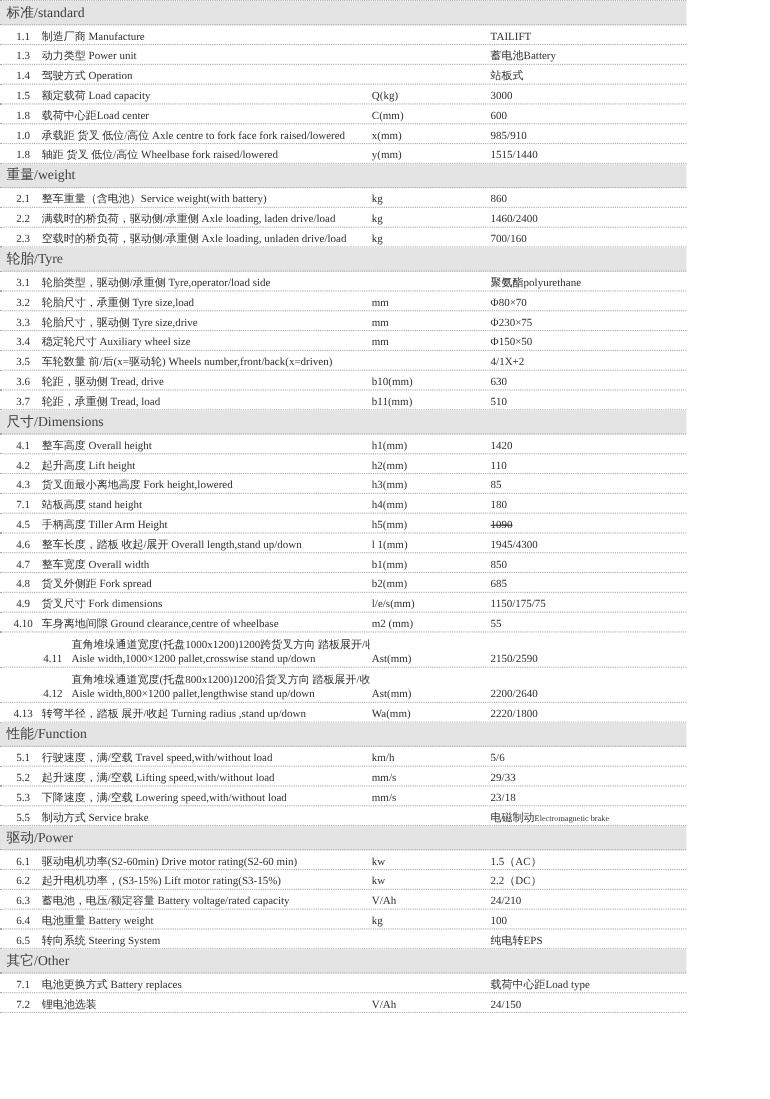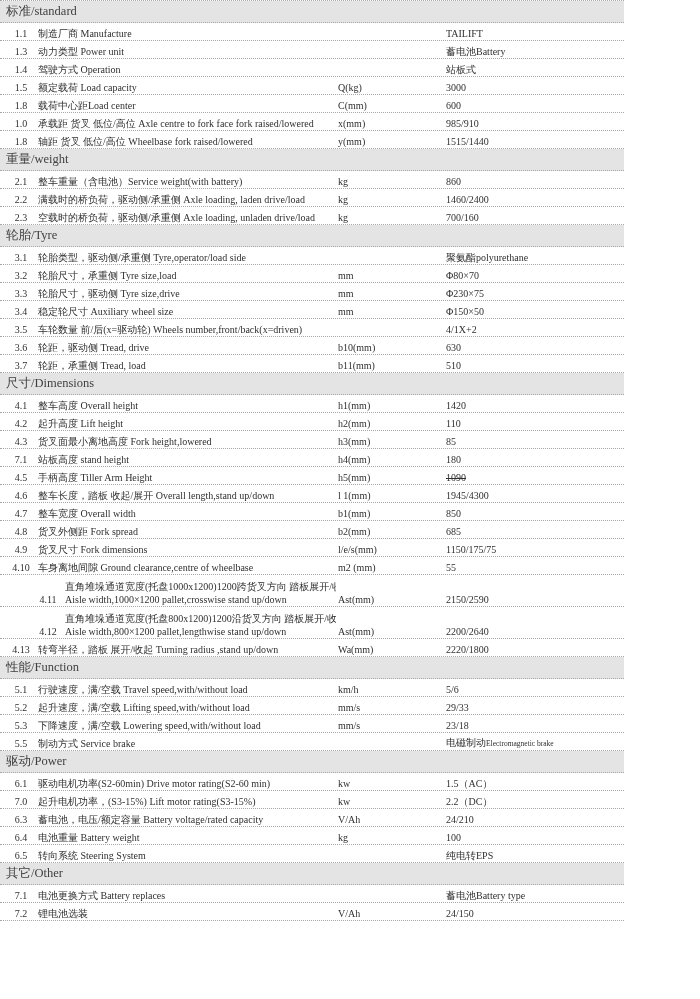--- a/index.html
+++ b/index.html
@@ -343,21 +343,21 @@
     <div class="section-bar">驱动/Power</div>
     <div class="row">
       <div class="col-num">6.1</div>
       <div class="col-label">
         <div class="l1">驱动电机功率(S2-60min)   Drive motor rating(S2-60 min)</div>
       </div>
       <div class="col-unit">kw</div>
       <div class="col-value"><span>1.5（AC）</span></div>
     </div>
     <div class="row">
-      <div class="col-num">7.0</div>
+      <div class="col-num">6.2</div>
       <div class="col-label">
         <div class="l1">起升电机功率，(S3-15%)  Lift motor rating(S3-15%)</div>
       </div>
       <div class="col-unit">kw</div>
       <div class="col-value"><span>2.2（DC）</span></div>
     </div>
     <div class="row">
       <div class="col-num">6.3</div>
       <div class="col-label">
         <div class="l1">蓄电池，电压/额定容量    Battery voltage/rated capacity</div>
@@ -381,21 +381,21 @@
       <div class="col-unit"></div>
       <div class="col-value"><span>纯电转EPS</span></div>
     </div>
     <div class="section-bar">其它/Other</div>
     <div class="row">
       <div class="col-num">7.1</div>
       <div class="col-label">
         <div class="l1">电池更换方式   Battery replaces</div>
       </div>
       <div class="col-unit"></div>
-      <div class="col-value"><span>蓄电池Battery type</span></div>
+      <div class="col-value"><span>载荷中心距Load type</span></div>
     </div>
     <div class="row">
       <div class="col-num">7.2</div>
       <div class="col-label">
         <div class="l1">锂电池选装</div>
       </div>
       <div class="col-unit">V/Ah</div>
       <div class="col-value"><span>24/150</span></div>
     </div>
   </div>

